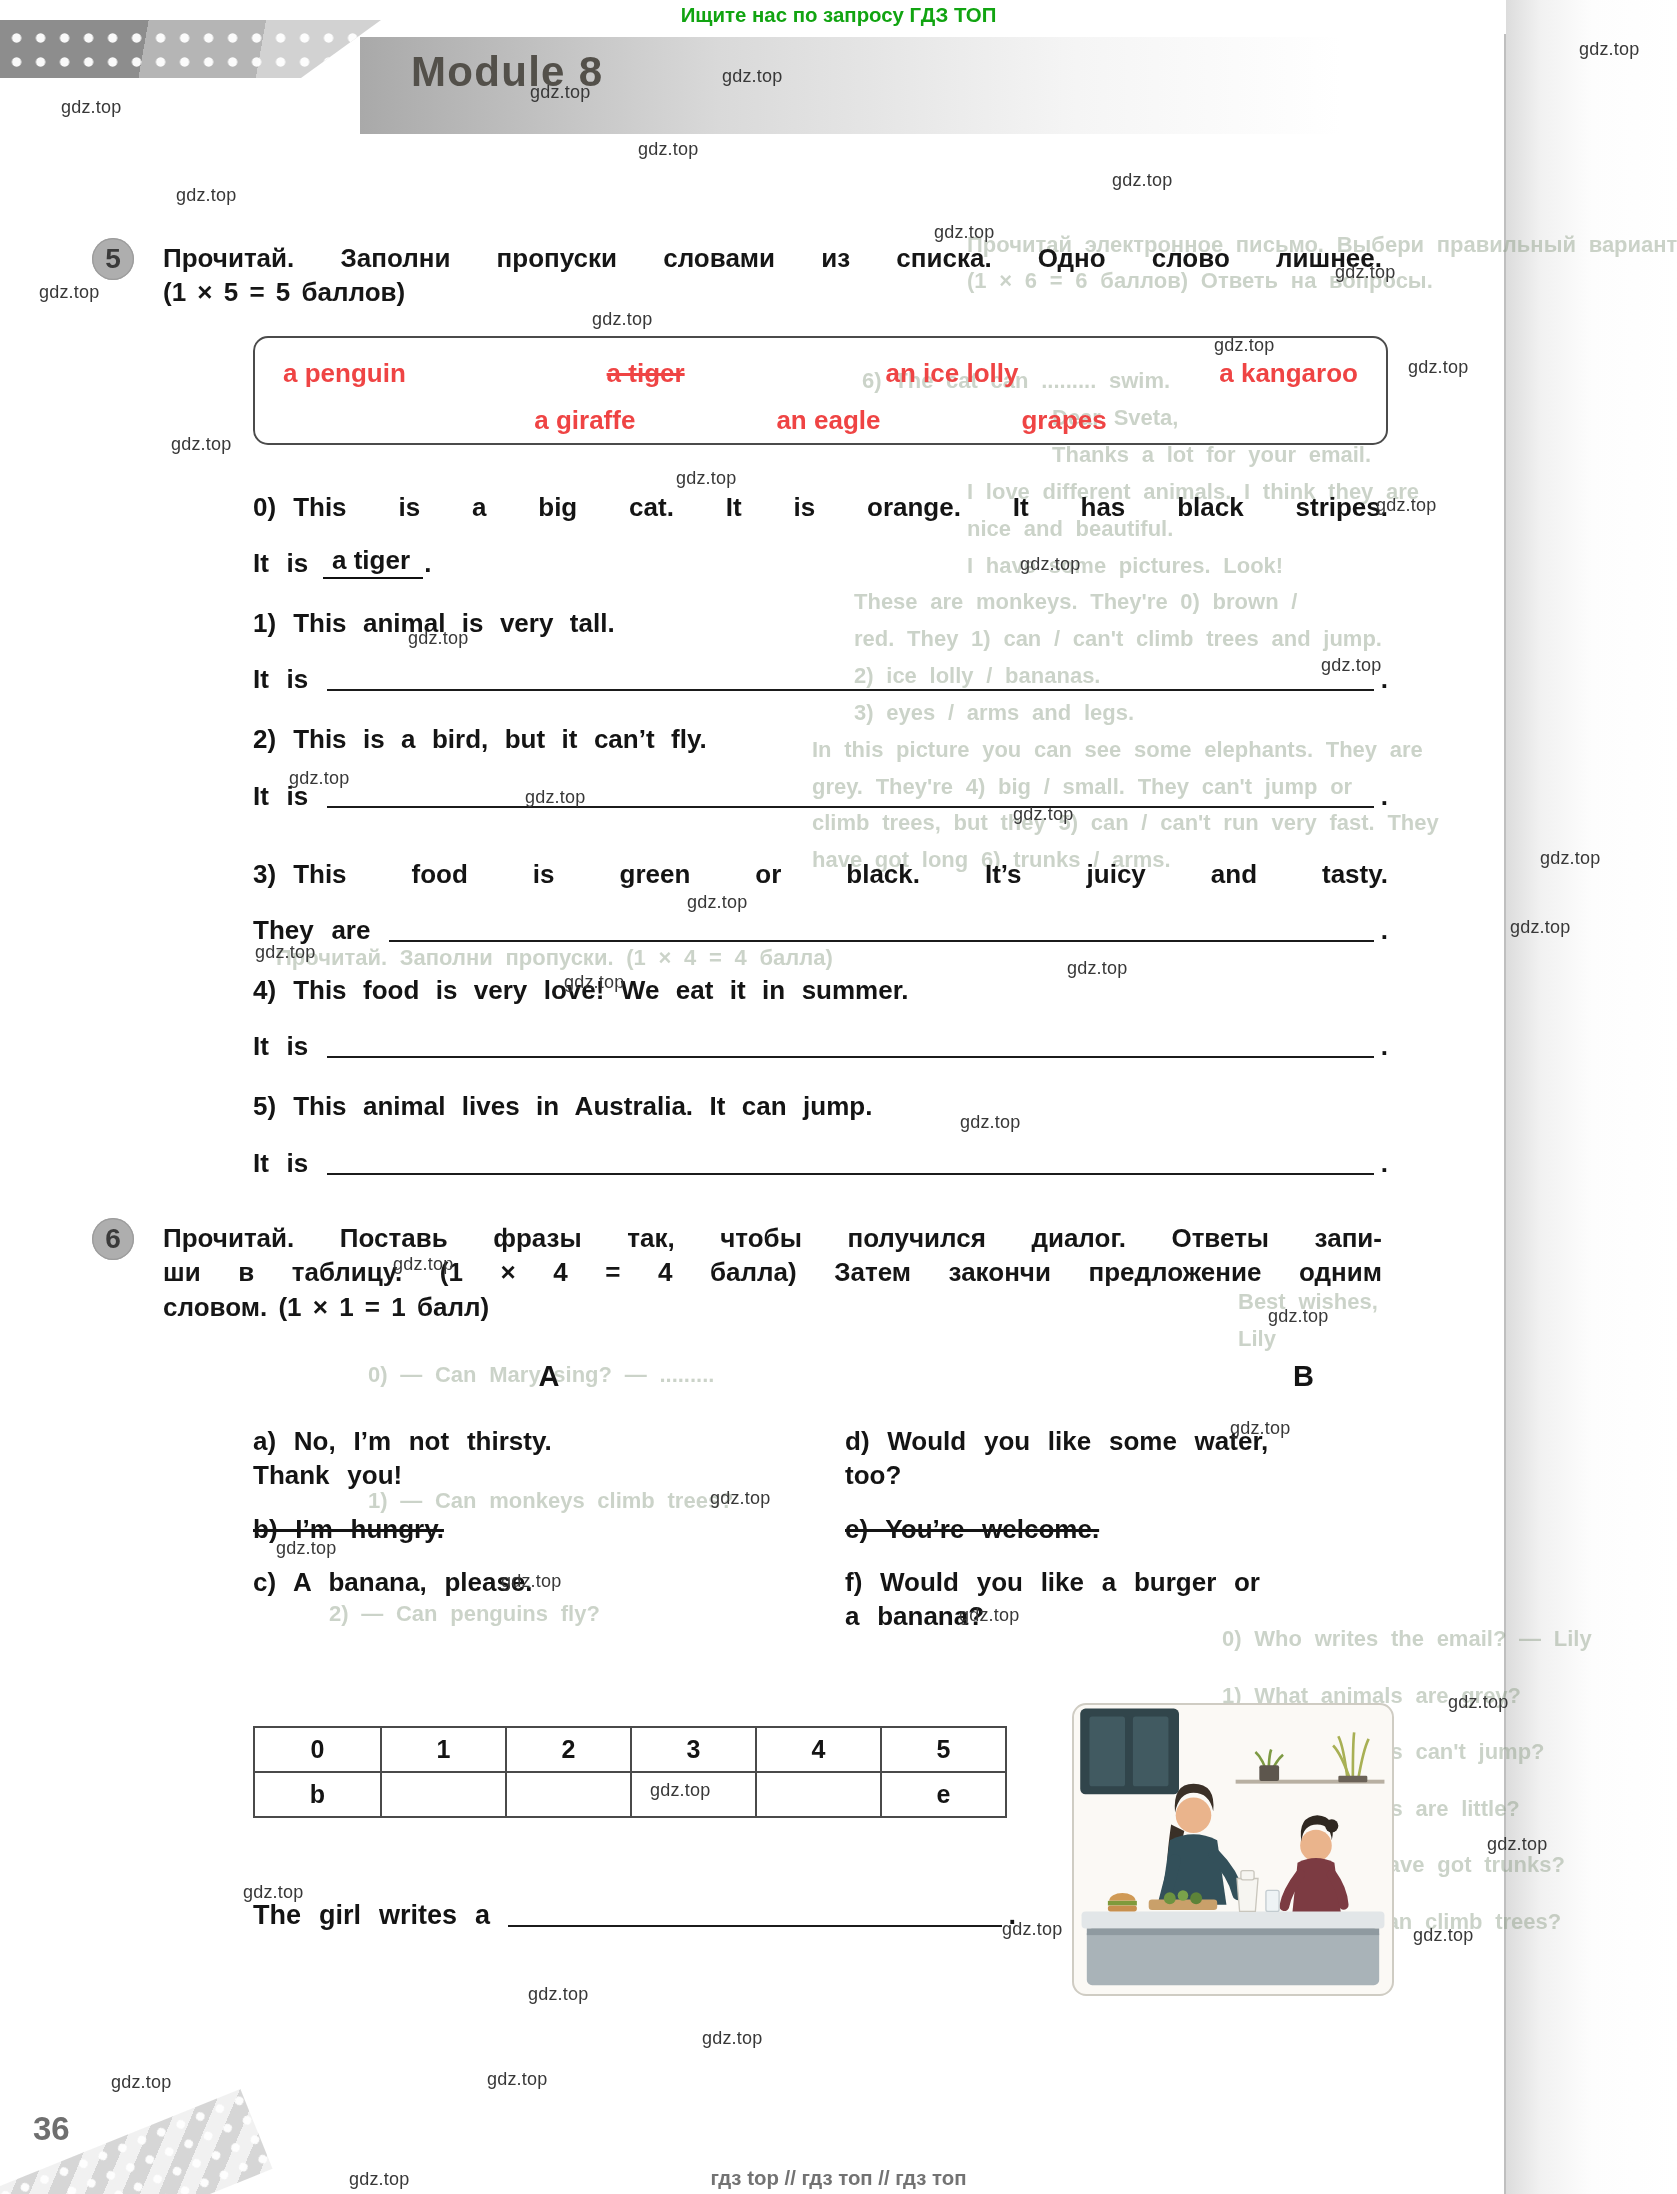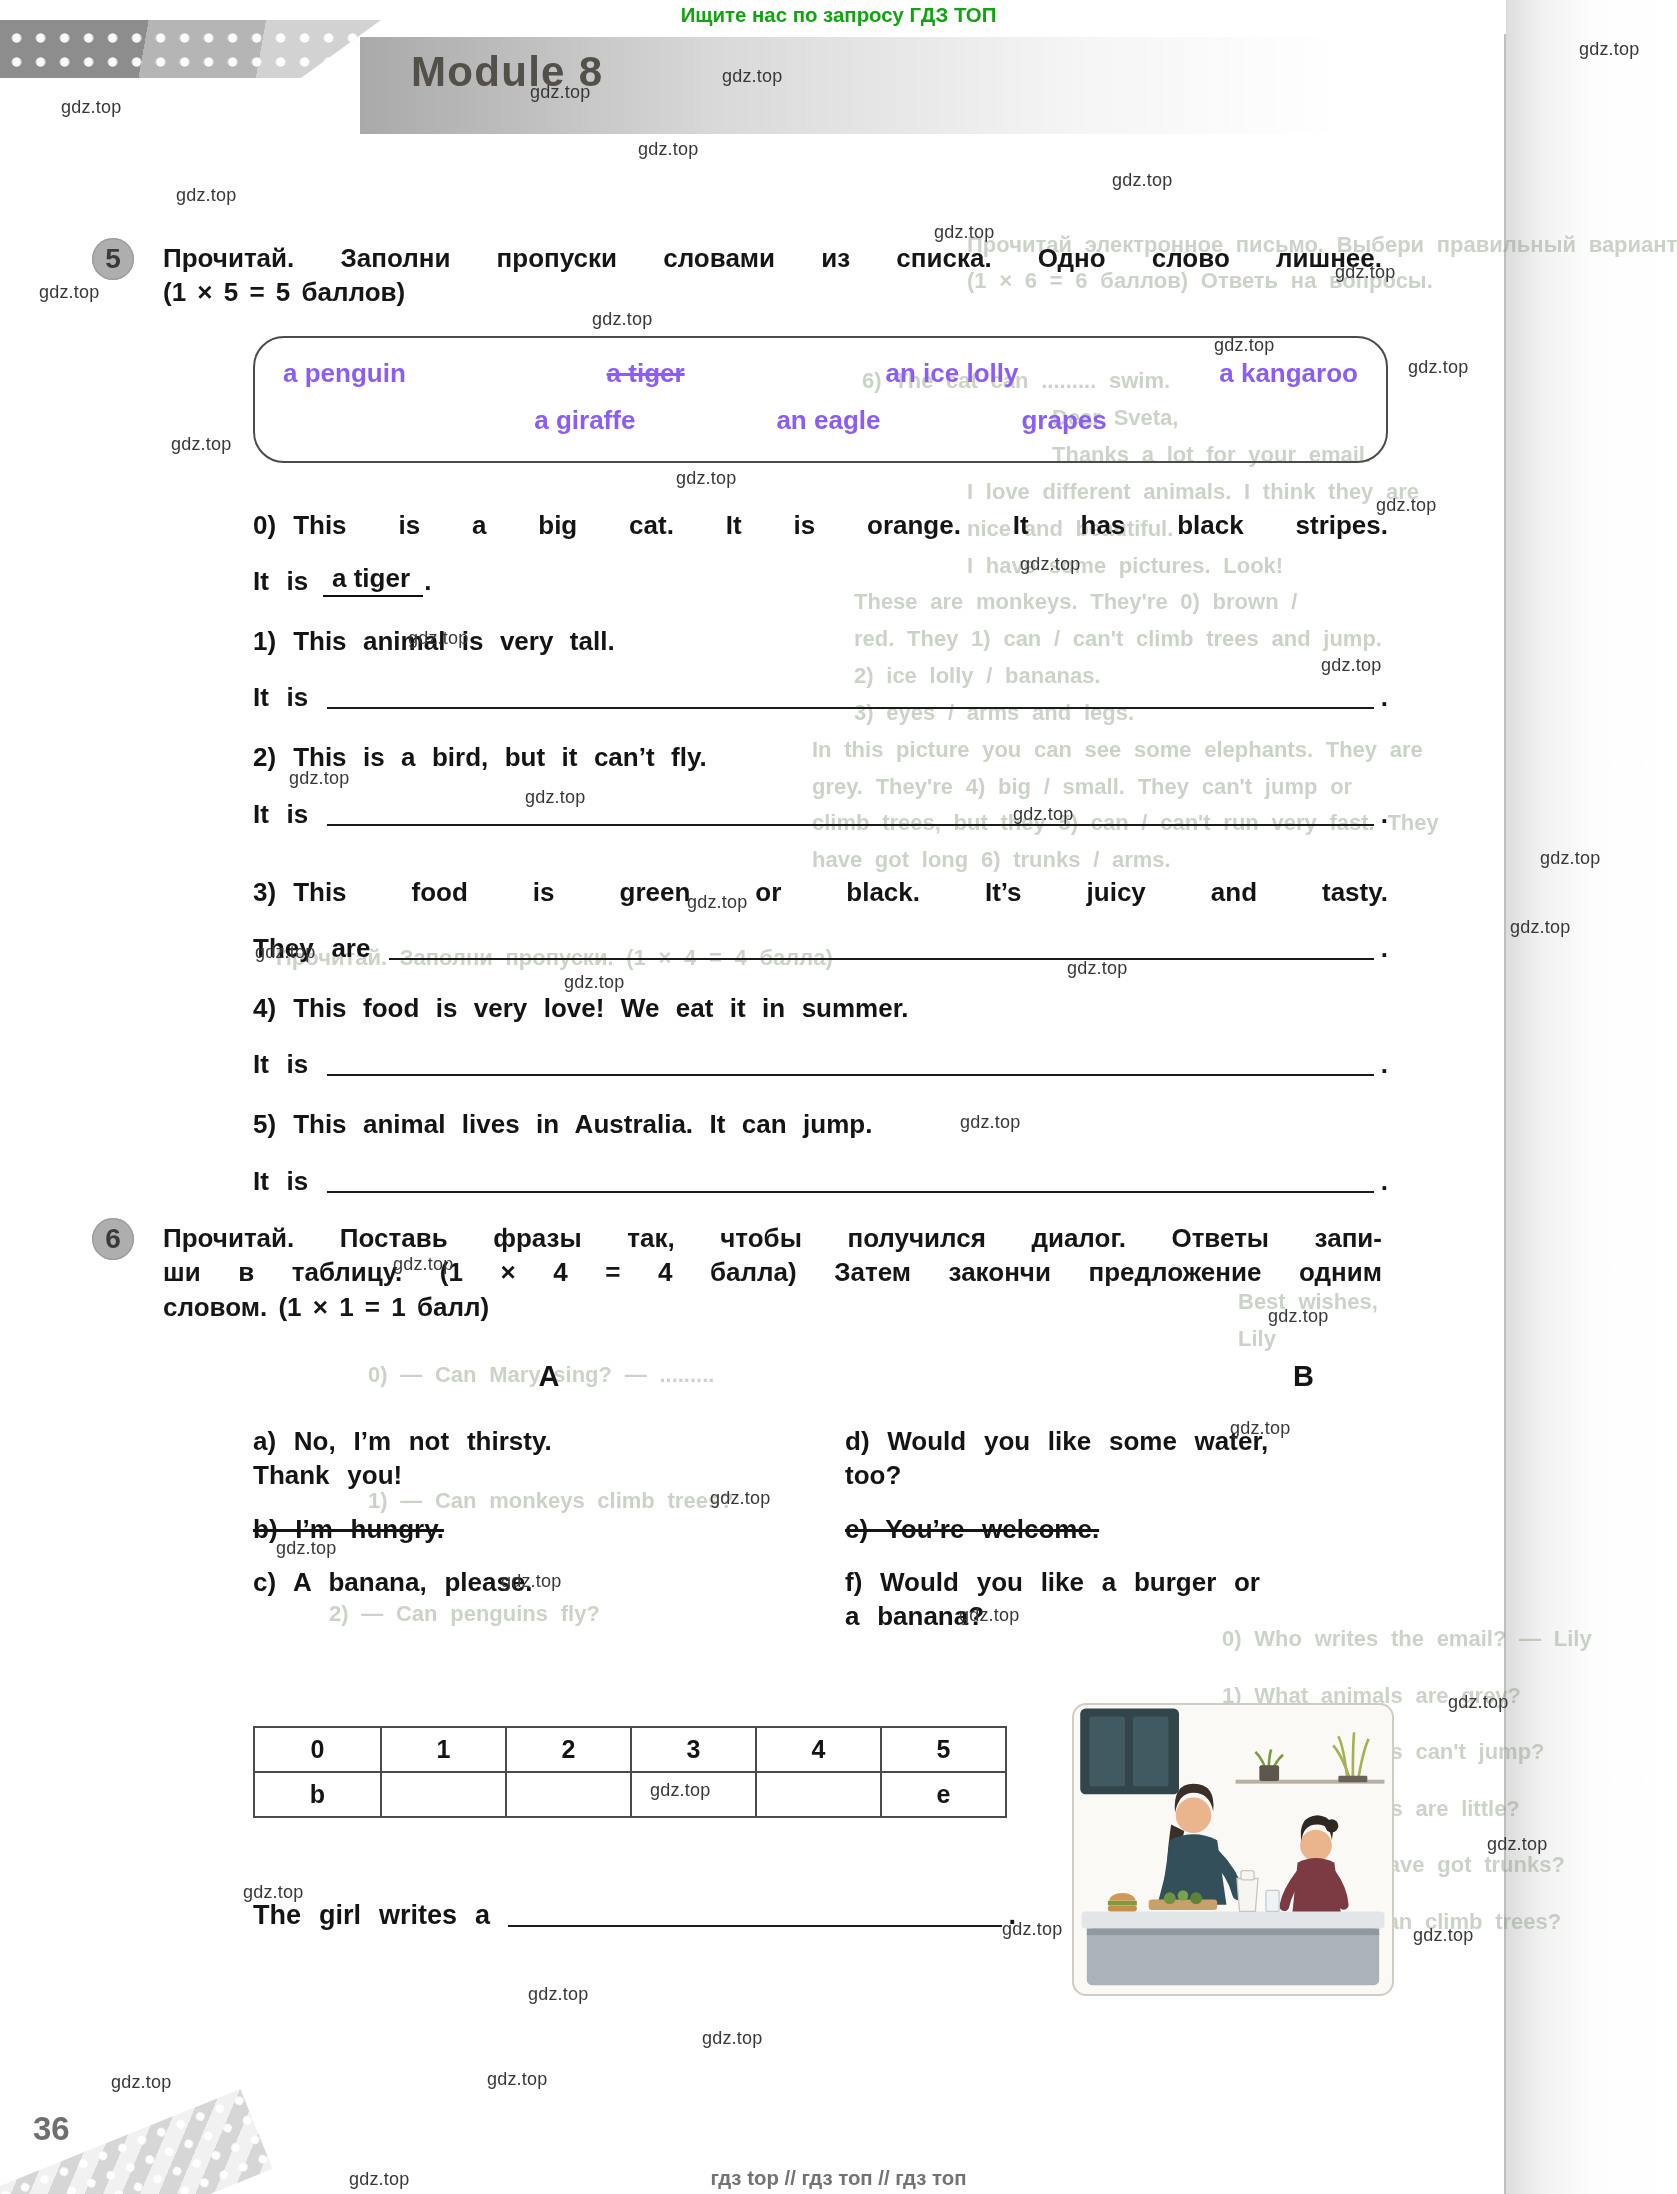--- a/index.html
+++ b/index.html
@@ -39,22 +39,22 @@
   .ex6 { top:1221px; }
   .ex-head { margin-left:92px; display:flex; gap:29px; align-items:flex-start; }
   .ex-num { width:42px; height:42px; border-radius:50%; background:#aeaeae; color:#3a3a3a;
             font-weight:700; font-size:28px; display:flex; align-items:center; justify-content:center;
             flex:none; box-shadow:inset 0 0 0 1.3px #9c9c9c; margin-top:-2.6px; }
   .ex-instr { width:1219px; color:#161616; font-size:26px; font-weight:700; line-height:1.32; word-spacing:4px; }
   .iline { text-align:left; }
   .iline.stretch { text-align:justify; text-align-last:justify; }
 
   .word-box { margin-left:253px; margin-top:26px; width:1135px; box-sizing:border-box;
-     border:2.3px solid #4b4b4b; border-radius:31px; padding:20px 28px 25px;
-     font-size:26px; font-weight:700; color:#8b5cf6; }
+     border:2.3px solid #4b4b4b; border-radius:15px; padding:20px 28px 7px;
+     font-size:26px; font-weight:700; color:#ef4444; }
   .wb-row { display:flex; }
   .wb-row.r0 { justify-content:space-between; }
   .wb-row.r1 { justify-content:center; gap:141px; margin-top:16px; }
   .struck { text-decoration:line-through; text-decoration-thickness:2.6px; }
 
   .items { margin-left:253px; margin-top:37px; width:1135px; }
   .ex-item { margin-bottom:30px; }
   .stmt { font-size:26px; font-weight:700; color:#141414; line-height:1.15; word-spacing:9.2px; }
   .stmt.stretch { text-align:justify; text-align-last:justify;margin-top:48px; }
   .stmt .lbl { margin-right:17px; }

